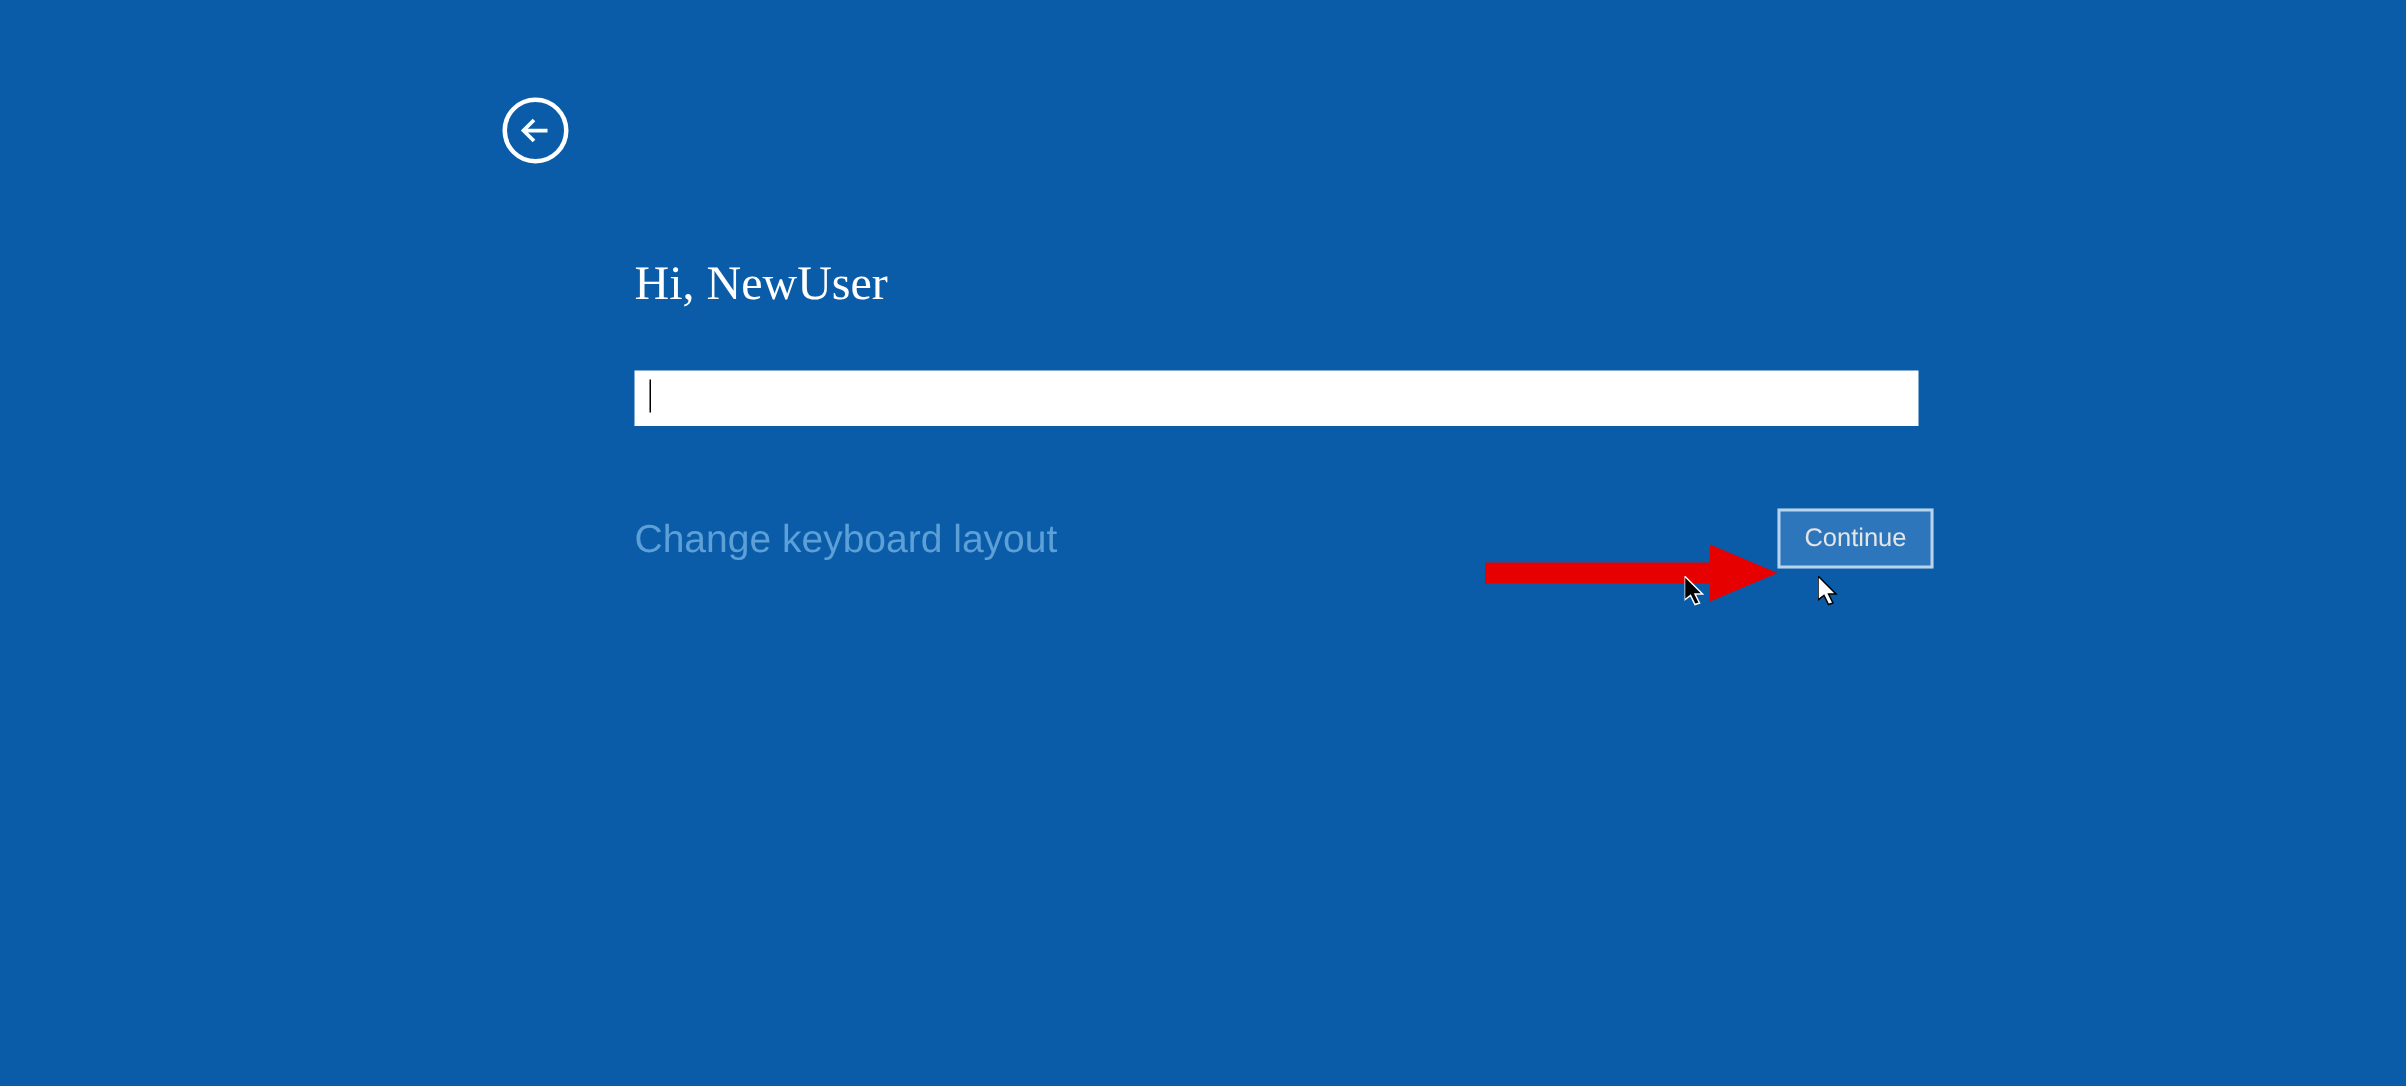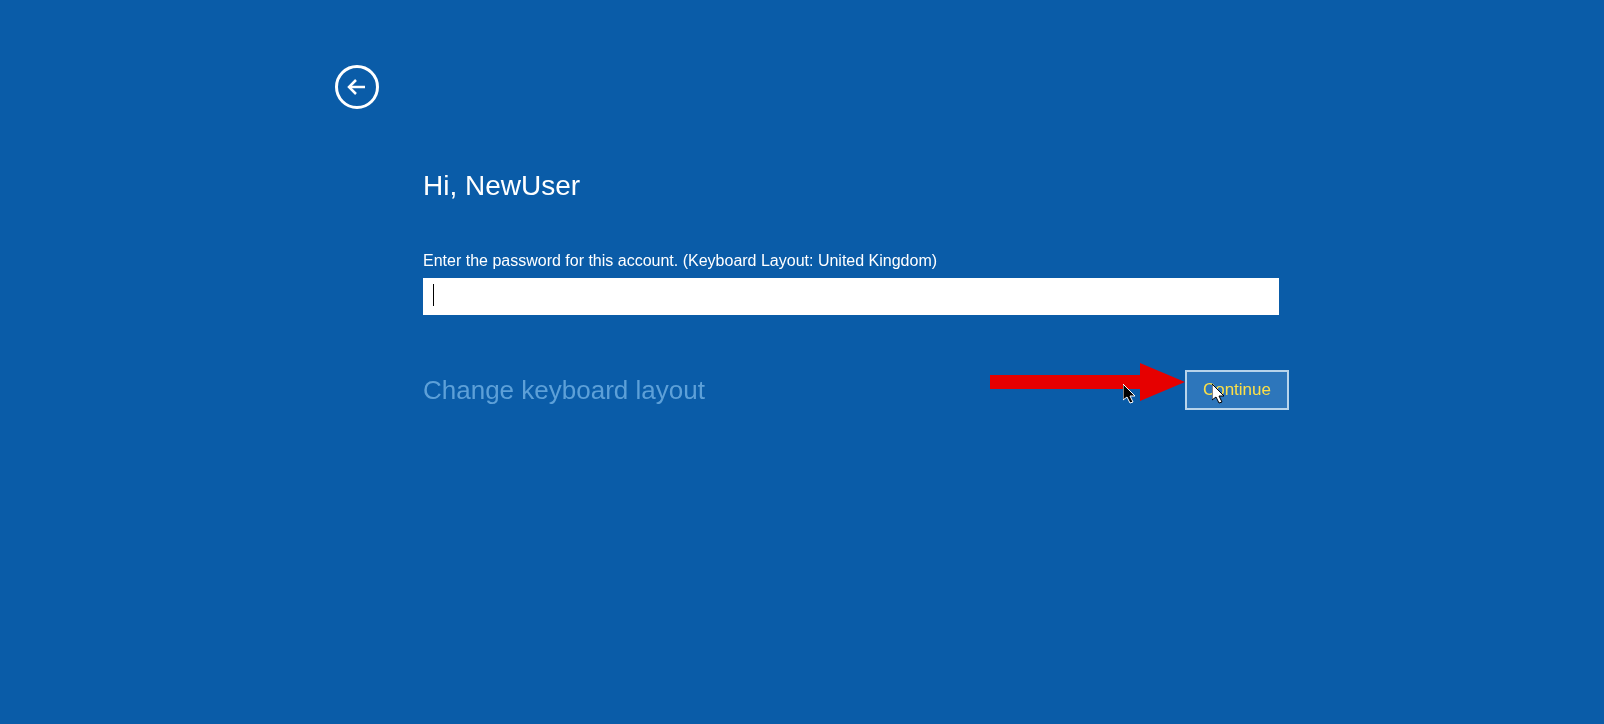--- a/index.html
+++ b/index.html
@@ -44,23 +44,24 @@
       font-weight: 300;
       letter-spacing: 1px;
     }
     .content {
       position: absolute;
       top: 170px;
       left: 423px;
       width: 856px;
     }
     .greeting {
-      font-size: 28px;
+      font-size: 32px;
       font-weight: 300;
-      margin-bottom: 50px;
+      margin-bottom: 40px;
+      font-family: Liberation Serif, serif;
     }
     .password-label {
       font-size: 16px;
       font-weight: 400;
       margin-bottom: 8px;
     }
     .password-input {
       width: 856px;
       height: 37px;
       background-color: #ffffff;
@@ -79,21 +80,21 @@
     }
     .change-keyboard {
       font-size: 26px;
       font-weight: 300;
       color: #5da0d8;
       cursor: pointer;
     }
     .continue-button {
       background-color: #2d76bb;
       border: 2px solid #b8d4eb;
-      color: #fde047;
+      color: #e5e5e5;
       font-size: 17px;
       font-weight: 400;
       padding: 8px 16px;
       cursor: pointer;
       font-family: 'Segoe UI', Arial, sans-serif;
       margin-left: 41px;
     }
     .annotation-arrow {
       position: absolute;
       top: 363px;
@@ -132,21 +133,20 @@
     <svg viewBox="0 0 24 24" fill="none" stroke="#ffffff" stroke-width="2.5">
       <line x1="20" y1="12" x2="4" y2="12"></line>
       <polyline points="11 5 4 12 11 19"></polyline>
     </svg>
   </div>
 </div>
 
 <div class="content">
   <div class="greeting">Hi, NewUser</div>
 
-  <div class="password-label">Enter the password for this account. (Keyboard Layout: United Kingdom)</div>
 
   <div class="input-wrapper">
     <input type="password" class="password-input" value="" style="">
     <div class="text-cursor"></div>
   </div>
 
   <div class="bottom-row">
     <div class="change-keyboard">Change keyboard layout</div>
     <button class="continue-button">Continue</button>
   </div>

